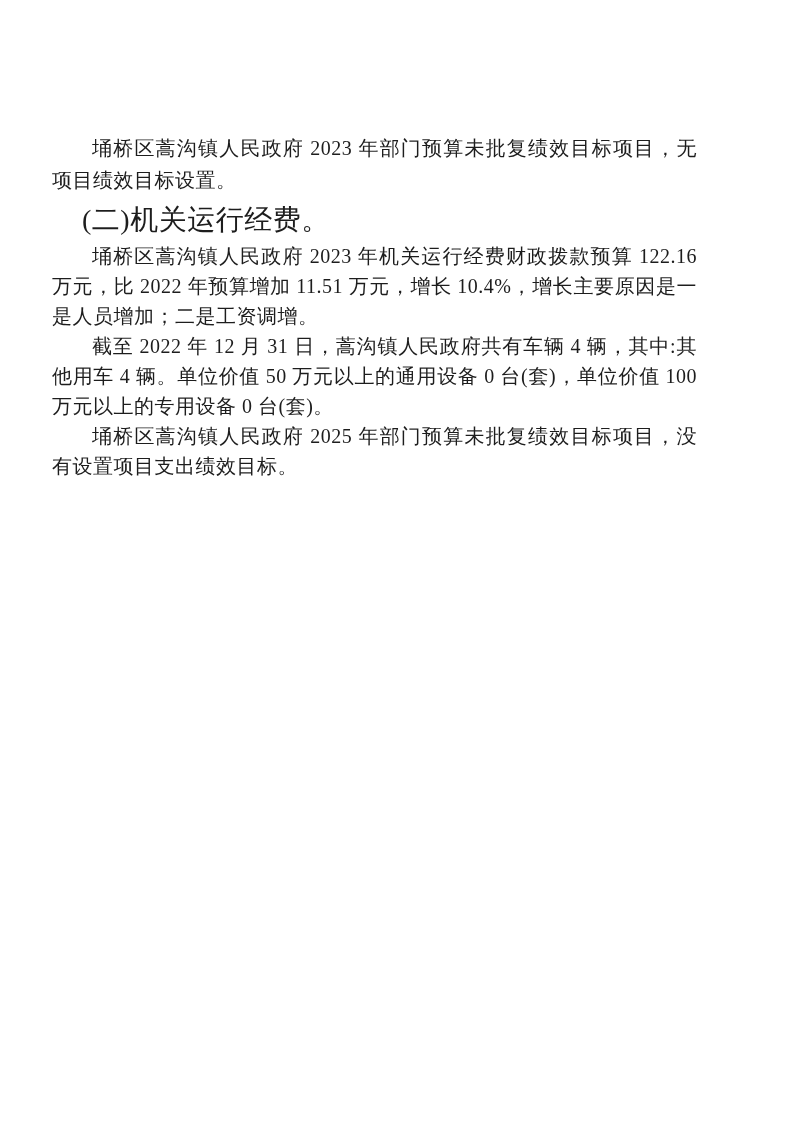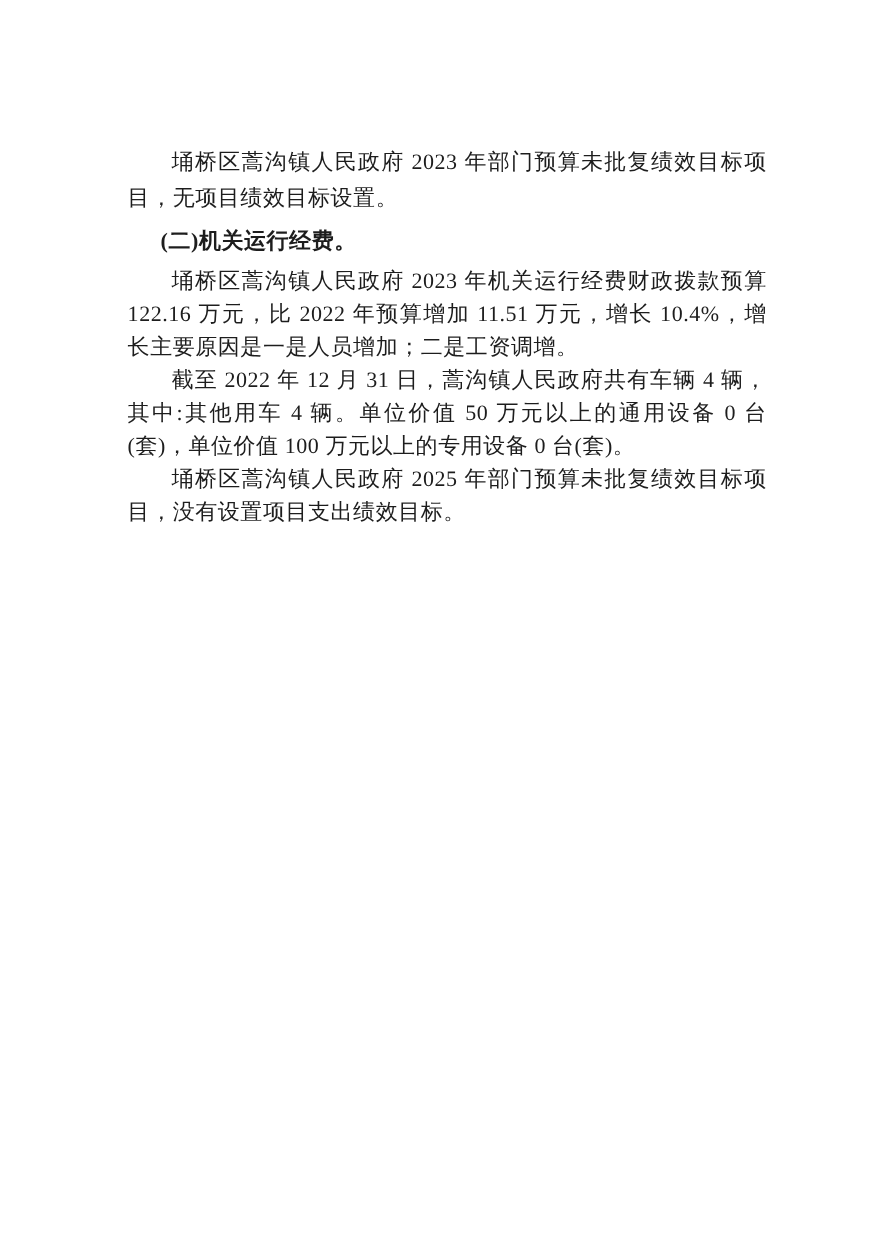--- a/index.html
+++ b/index.html
@@ -6,41 +6,41 @@
     margin: 0;
     padding: 0;
     background: #ffffff;
   }
   .page {
     position: relative;
     width: 793px;
     height: 822px;
     background: #ffffff;
     box-sizing: border-box;
-    padding: 132px 96px 0 116px;
+    padding: 132px 96px 0 52px;
     font-family: "Liberation Serif", "DejaVu Serif", serif;
     color: #1d1d1d;
     overflow: hidden;
   }
   .content p {
     margin: 0;
   }
   .para {
     font-size: 20px;
     line-height: 30px;
     text-align: justify;
     text-indent: 40px;
     letter-spacing: 0.5px;
   }
   .para.tight {
     line-height: 32px;
   }
   .heading {
-    font-size: 20px;
-    font-weight: bold;
+    font-size: 28px;
+    font-weight: normal;
     line-height: 39px;
     text-indent: 30px;
     margin: 4px 0 2px 0 !important;
     letter-spacing: 0.5px;
   }
   .page-number {
     position: absolute;
     top: 1028px;
     right: 96px;
     font-size: 19px;

